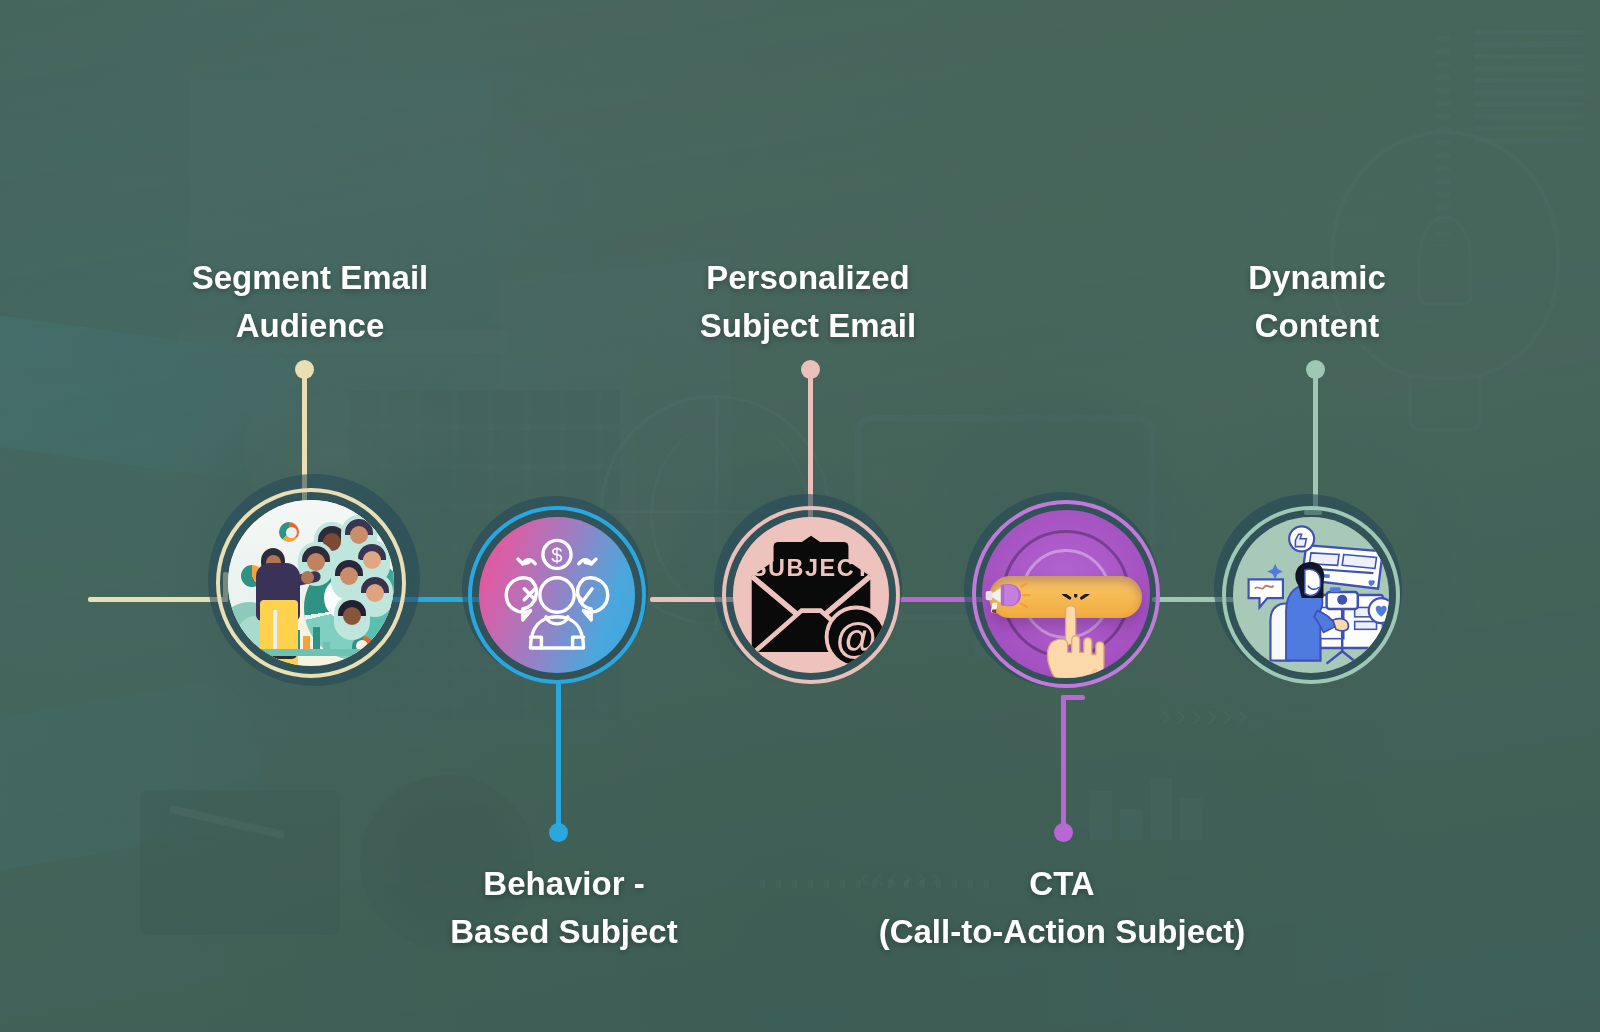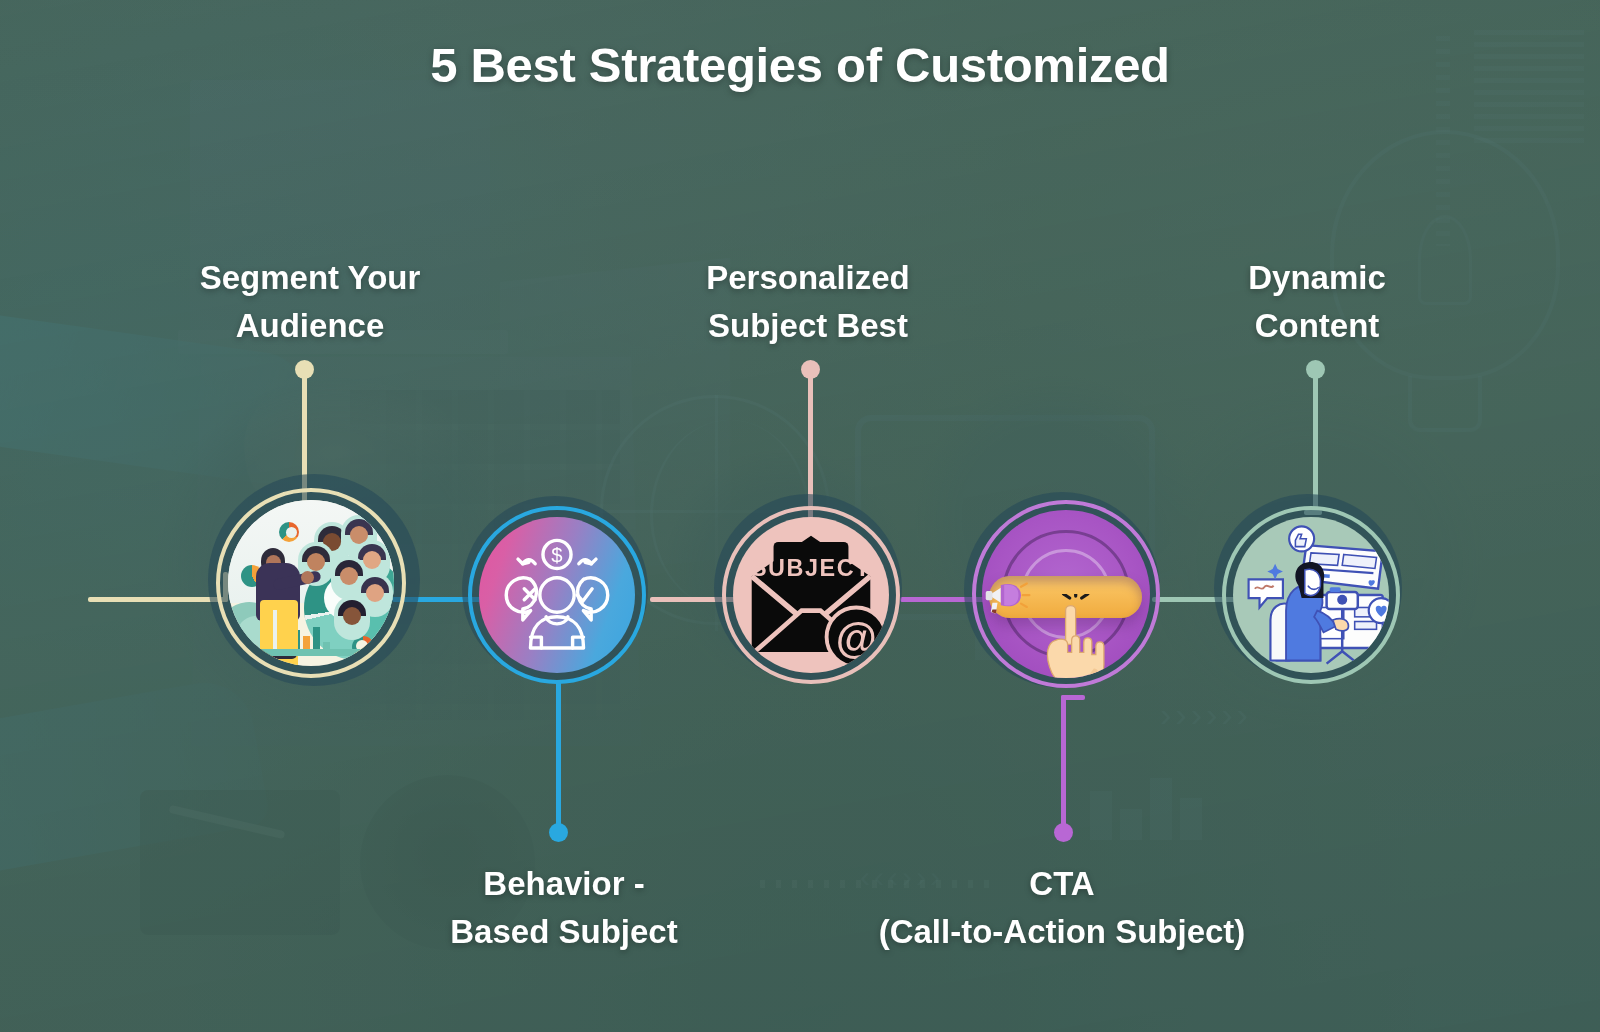--- a/index.html
+++ b/index.html
@@ -296,21 +296,20 @@
   <div class="bars-doodle"></div>
   <div class="notebook"></div>
   <div class="pen"></div>
   <div class="mug"></div>
   <div class="dots-row"></div>
   <div class="soft-blobs"></div>
   <div class="bg-veil"></div>
 </div>
 
 <div id="title">
-  <span class="l">5 Best Strategies of Customized</span>
 </div>
 
 <div class="conn">
 
   <div class="h-line" style="left:88px; top:597px; width:140px; background:#e8dfb5;"></div>
   <div class="stub" style="left:223px; top:572px; width:5px; height:30px; background:#e8dfb5;"></div>
 
   <div class="h-line" style="left:392px; top:597px; width:122px; background:#29a8e0;"></div>
   <div class="stub" style="left:509px; top:560px; width:5px; height:42px; background:#29a8e0;"></div>
 
@@ -402,21 +401,21 @@
       <span class="c1-person-arm"></span>
       <span class="c1-person-hand"></span>
       <span class="c1-person-legs"></span>
       <span class="c1-person-legsplit"></span>
       <span class="c1-shoe1"></span>
       <span class="c1-shoe2"></span>
       <span class="c1-floor"></span>
     </span>
   </div>
 </div>
-<div class="label" style="left:160px; top:254px; width:300px;">Segment Your
+<div class="label" style="left:160px; top:254px; width:300px;">Segment Email
 Audience</div>
 
 <div class="node" style="left:468px; top:506px; width:190px; height:190px;">
   <div class="halo" style="left:-6px; top:-10px; width:186px; height:186px;"></div>
   <div class="ring" style="left:0; top:0; width:178px; height:178px; border:4px solid #29a8e0;"></div>
   <div class="disc" style="left:11px; top:11px; width:156px; height:156px;">
     <span class="c2-bg"></span>
     <svg viewBox="0 0 100 100" style="position:absolute; inset:0; width:100%; height:100%;">
       <g fill="none" stroke="#ffffff" stroke-width="2.2" stroke-linecap="round" stroke-linejoin="round">
         <circle cx="50" cy="24" r="9"></circle>
@@ -450,21 +449,21 @@
       <rect x="26" y="16" width="48" height="34" rx="3" fill="#0a0a0a"></rect>
       <path d="M12 38 L50 70 L88 38" fill="#0a0a0a" stroke="#eec3bd" stroke-width="3.5"></path>
       <path d="M12 88 L44 60 L56 60 L88 88 Z" fill="#0a0a0a" stroke="#eec3bd" stroke-width="3"></path>
       <circle cx="79" cy="77" r="19" fill="#0a0a0a" stroke="#eec3bd" stroke-width="2.5"></circle>
       <text x="79" y="87" font-size="27" font-weight="bold" font-family="Liberation Sans, sans-serif" fill="#eec3bd" text-anchor="middle">@</text>
       <text x="50" y="38" font-size="15" font-weight="bold" letter-spacing="1" font-family="Liberation Sans, sans-serif" fill="#eec3bd" text-anchor="middle">SUBJECT</text>
     </svg>
   </div>
 </div>
 <div class="label" style="left:668px; top:254px; width:280px;">Personalized
-Subject Best</div>
+Subject Email</div>
 
 <div class="node" style="left:972px; top:500px; width:200px; height:200px;">
   <div class="halo" style="left:-8px; top:-8px; width:196px; height:196px;"></div>
   <div class="ring" style="left:0; top:0; width:188px; height:188px; border:4px solid #c07ad8;"></div>
   <div class="disc" style="left:10px; top:10px; width:168px; height:168px;">
     <span class="c4-bg"></span>
     <span class="c4-ring1"></span>
     <span class="c4-ring2"></span>
     <span class="c4-btn"></span>
     <svg class="c4-mega" viewBox="0 0 60 60">

